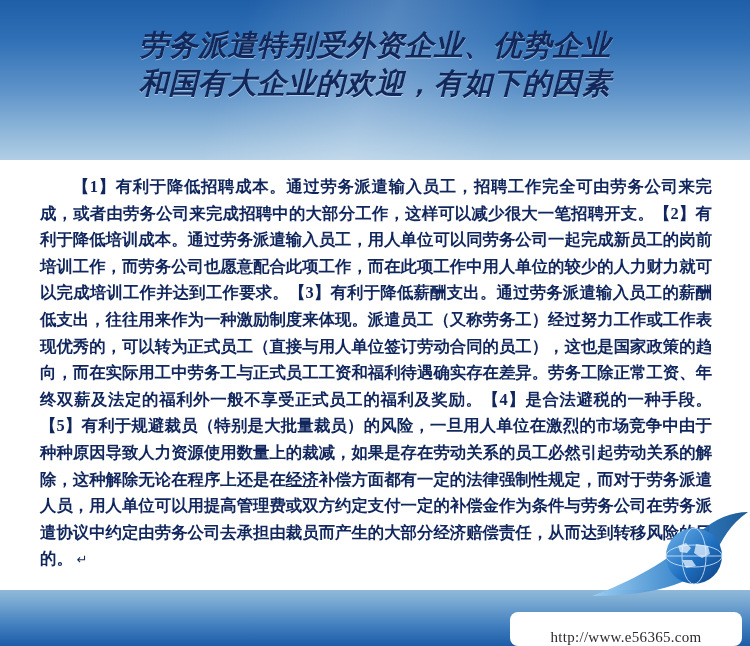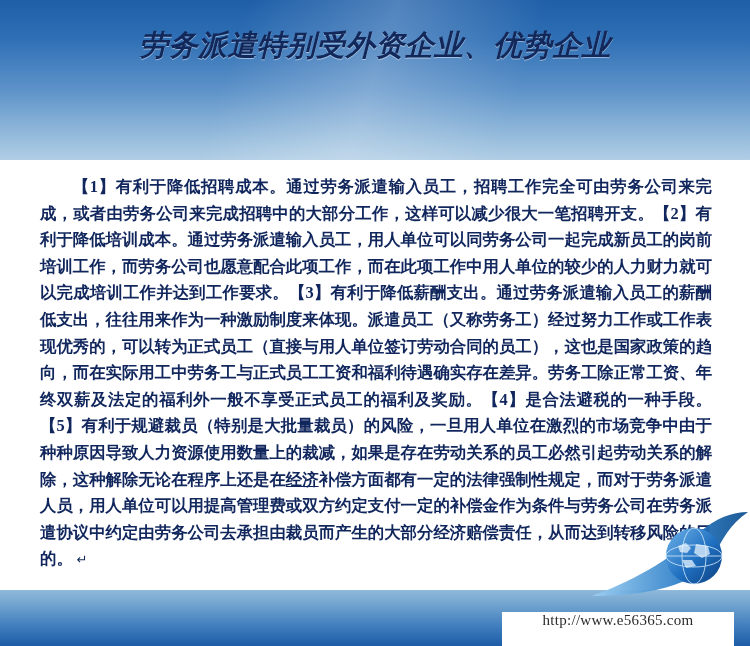--- a/index.html
+++ b/index.html
@@ -101,45 +101,47 @@
   .logo-wrap {
     position: absolute;
     right: 0px;
     bottom: 46px;
     width: 160px;
     height: 90px;
     pointer-events: none;
   }
   .url-bar {
     position: absolute;
-    right: 16px;
+    right: 8px;
     bottom: 0px;
     width: 232px;
     height: 34px;
     background: #ffffff;
     display: flex;
-    align-items: flex-start;
+    align-items: flex-end;
     justify-content: center;
+    border-radius: 8px;
   }
   .url-bar span {
     font-family: "Liberation Serif", serif;
     font-size: 15px;
     color: #2b2b2b;
     letter-spacing: 0.3px;
   }
 </style>
 </head>
 <body>
 
 <div id="slide">
 
   <div class="white-body"></div>
 
   <div class="title-block">
     <span class="title-line l1">劳务派遣特别受外资企业、优势企业</span>
+    <span class="title-line l2">和国有大企业的欢迎，有如下的因素</span>
   </div>
 
   <div class="body-text">
     <p>
       <span>【1】有利于降低招聘成本。通过劳务派遣输入员工，招聘工作完全可由劳务公司来完成，或者由劳务公司来完成招聘中的大部分工作，这样可以减少很大一笔招聘开支。</span><span>【2】有利于降低培训成本。通过劳务派遣输入员工，用人单位可以同劳务公司一起完成新员工的岗前培训工作，而劳务公司也愿意配合此项工作，而在此项工作中用人单位的较少的人力财力就可以完成培训工作并达到工作要求。</span><span>【3】有利于降低薪酬支出。通过劳务派遣输入员工的薪酬低支出，往往用来作为一种激励制度来体现。派遣员工（又称劳务工）经过努力工作或工作表现优秀的，可以转为正式员工（直接与用人单位签订劳动合同的员工），这也是国家政策的趋向，而在实际用工中劳务工与正式员工工资和福利待遇确实存在差异。劳务工除正常工资、年终双薪及法定的福利外一般不享受正式员工的福利及奖励。</span><span>【4】是合法避税的一种手段。</span><span>【5】有利于规避裁员（特别是大批量裁员）的风险，一旦用人单位在激烈的市场竞争中由于种种原因导致人力资源使用数量上的裁减，如果是存在劳动关系的员工必然引起劳动关系的解除，这种解除无论在程序上还是在</span><span class="u">经济</span><span>补偿方面都有一定的法律强制性规定，而对于劳务派遣人员，用人单位可以用提高管理费或双方约定支付一定的补偿金作为条件与劳务公司在劳务派遣协议中约定由劳务公司去承担由裁员而产生的大部分经济赔偿责任，从而达到转移风险的目的。</span><span class="pilcrow">↵</span>
     </p>
   </div>
 
   <div class="logo-wrap">
     <svg width="160" height="90" viewBox="0 0 160 90" xmlns="http://www.w3.org/2000/svg">

